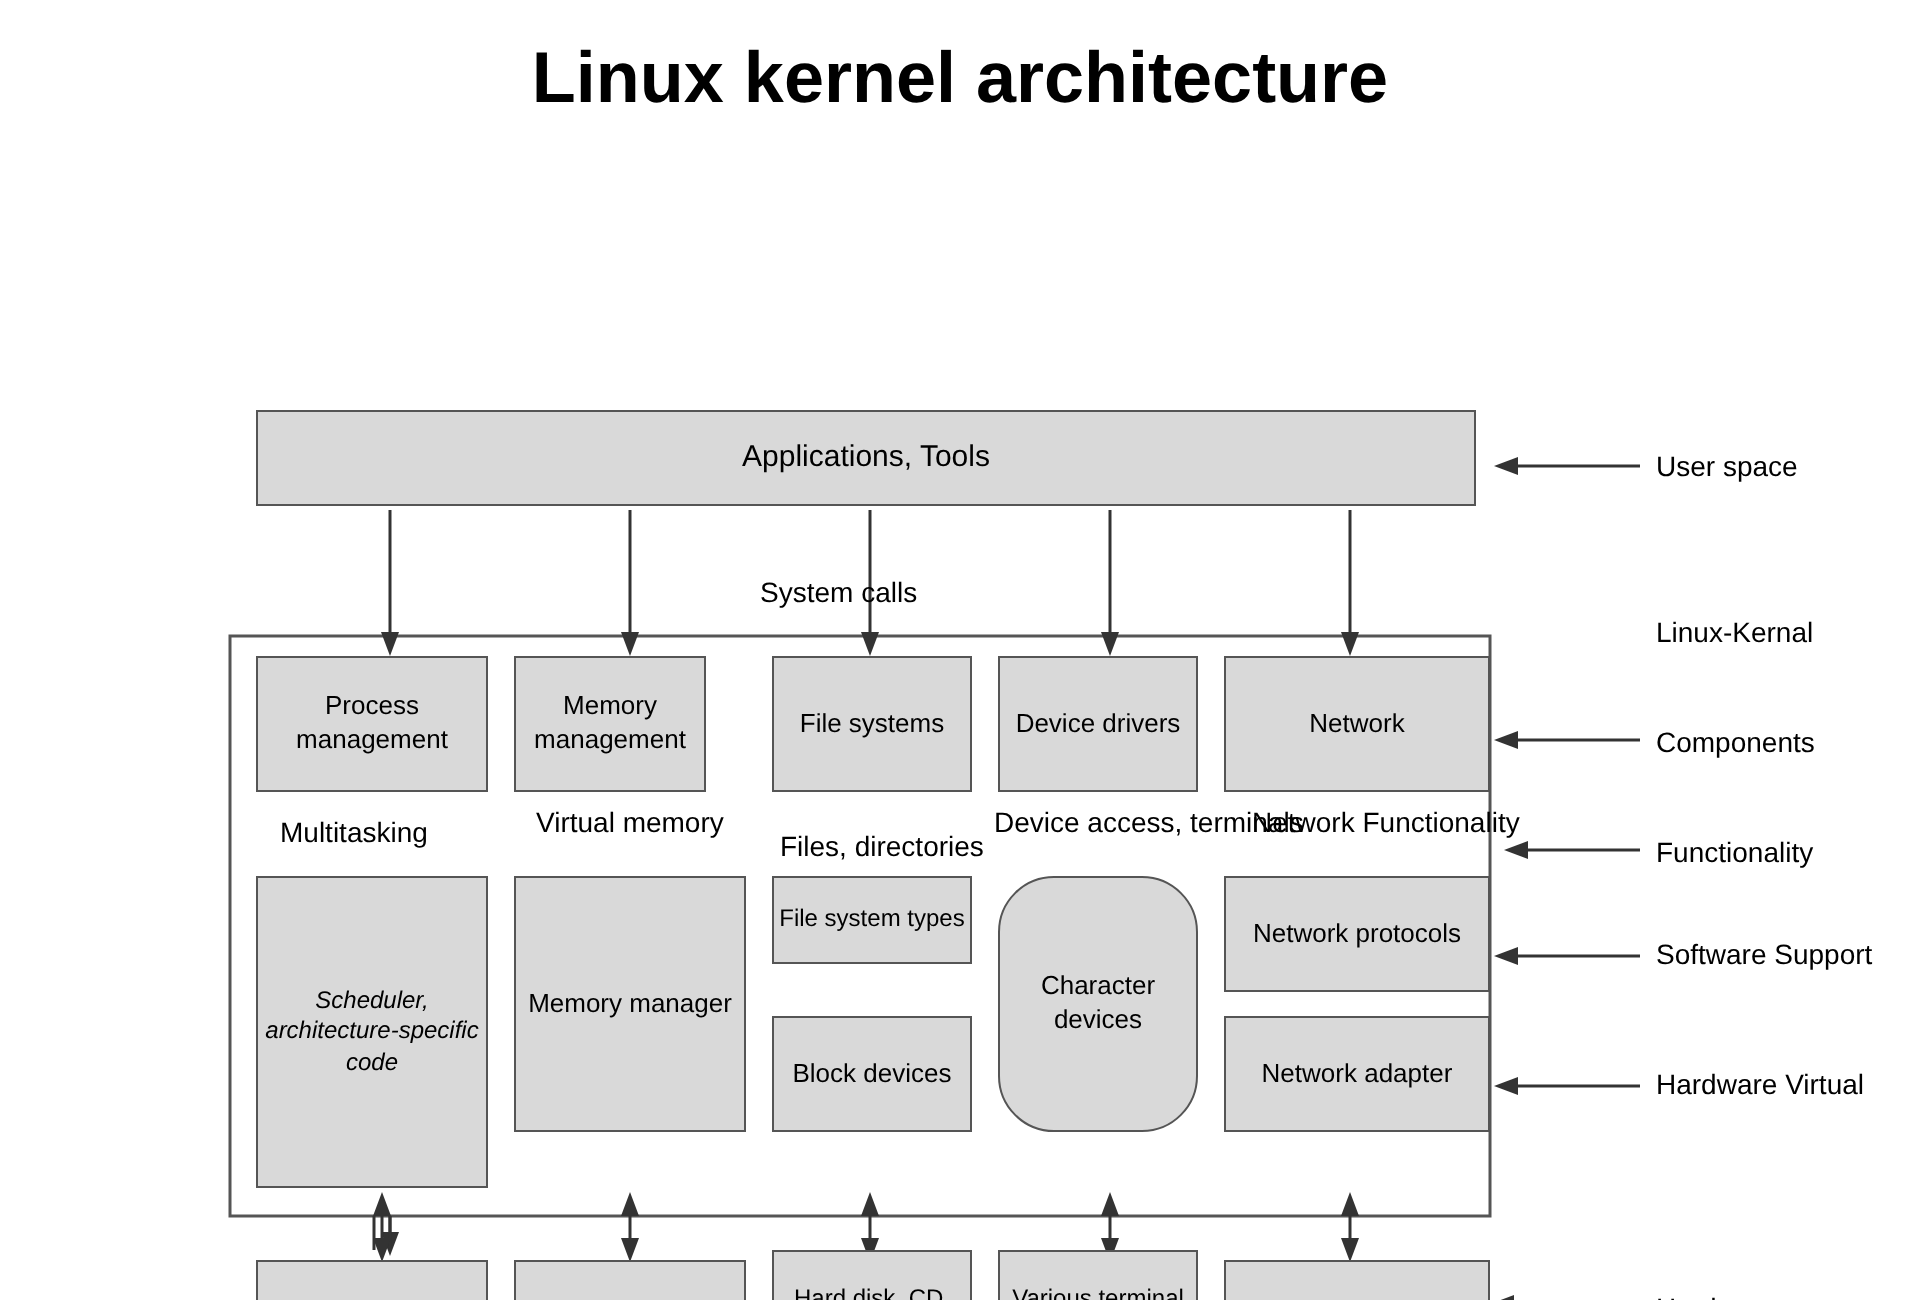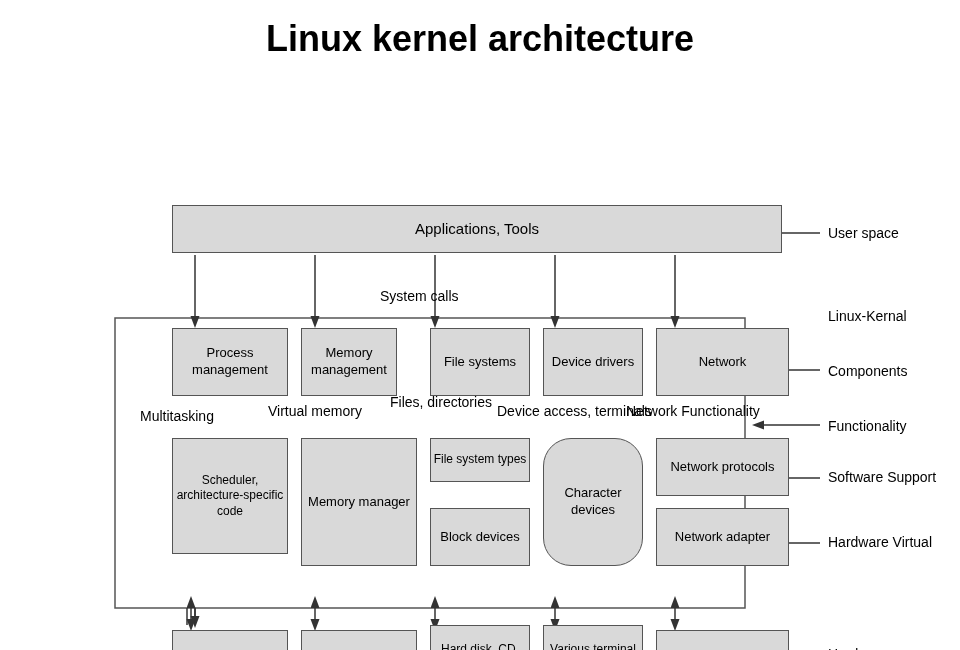--- a/index.html
+++ b/index.html
@@ -26,21 +26,20 @@
     .box {
       position: absolute;
       background: #d9d9d9;
       border: 1.5px solid #555;
       text-align: center;
       display: flex;
       align-items: center;
       justify-content: center;
       font-size: 13px;
       line-height: 1.3;
-      margin-left: 44px;
     }
     
     .arrows-svg {
       position: absolute;
       top: 0; left: 0;
       width: 100%;
       height: 100%;
       pointer-events: none;
     }
     .label {
@@ -131,27 +130,27 @@
   <div class="box" style="left:366px; top:258px; width:100px; height:68px;">File systems</div>
 
   <div class="box" style="left:479px; top:258px; width:100px; height:68px;">Device drivers</div>
 
   <div class="box" style="left:592px; top:258px; width:133px; height:68px;">Network</div>
 
   <div class="label" style="left:120px; top:338px;">Multitasking</div>
 
   <div class="label" style="left:248px; top:332px; line-height:1.4;">Virtual memory</div>
 
-  <div class="label" style="left:370px; top:323px; line-height:1.4;">Files, directories</div>
+  <div class="label" style="left:370px; top:344px; line-height:1.4;">Files, directories</div>
 
   <div class="label" style="left:477px; top:332px; line-height:1.4;">Device access, terminals</div>
 
   <div class="label" style="left:606px; top:332px; line-height:1.4;">Network Functionality</div>
 
-  <div class="box" style="left:108px; top:368px; width:116px; height:116px; font-size:12px;">Scheduler, architecture-specific code</div>
+  <div class="box" style="left:108px; top:368px; width:116px; height:156px; font-size:12px;font-style:italic;">Scheduler, architecture-specific code</div>
 
   <div class="box" style="left:237px; top:368px; width:116px; height:128px;">Memory manager</div>
 
   <div class="box" style="left:366px; top:368px; width:100px; height:44px; font-size:12px;">File system types</div>
 
   <div class="box" style="left:366px; top:438px; width:100px; height:58px;">Block devices</div>
 
   <div class="box" style="left:479px; top:368px; width:100px; height:128px;border-radius:28px;">Character devices</div>
 
   <div class="box" style="left:592px; top:368px; width:133px; height:58px;">Network protocols</div>

